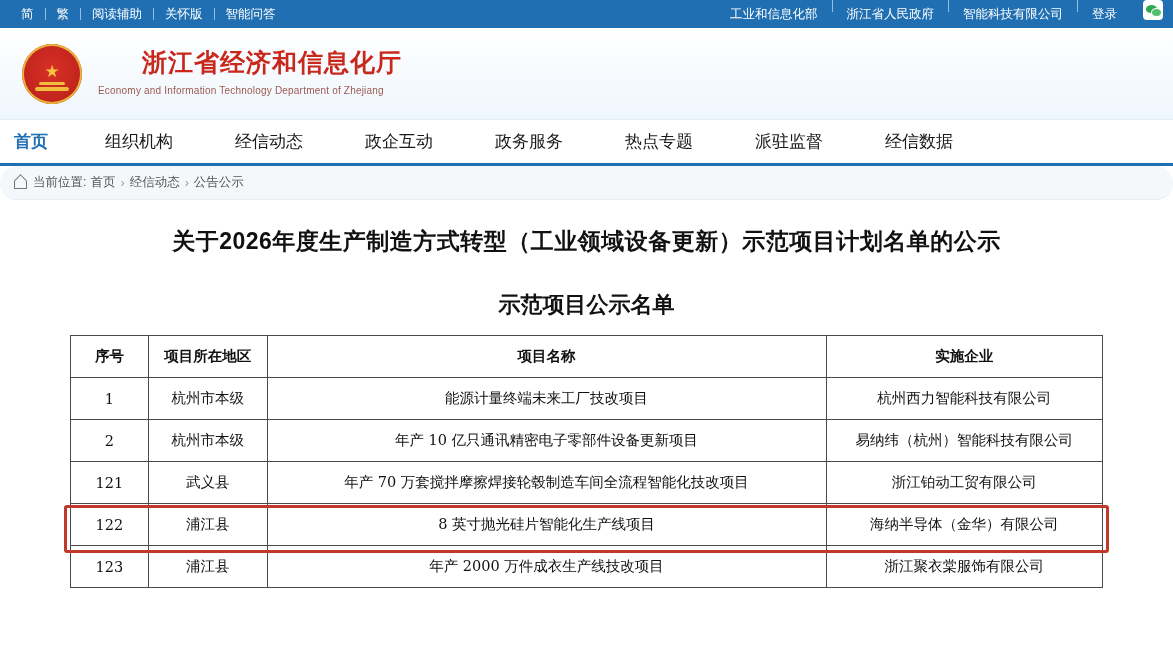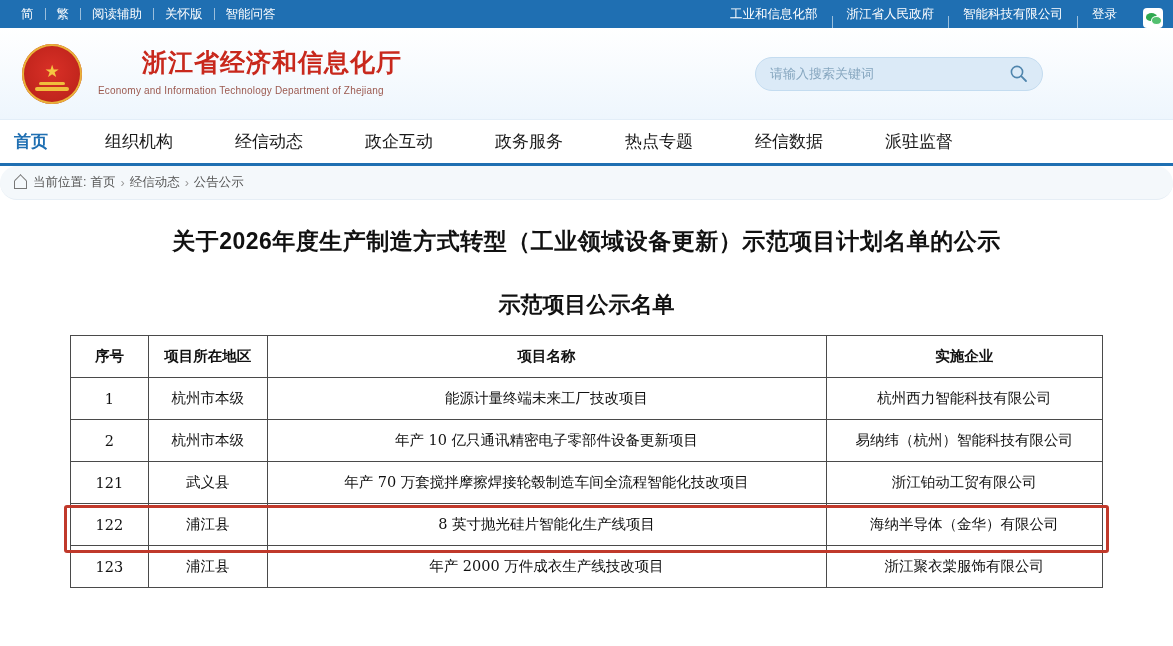--- a/index.html
+++ b/index.html
@@ -22,21 +22,21 @@
   .topbar {
     height: 28px;
     background: #1f6fb2;
     color: #ffffff;
     display: flex;
     align-items: center;
     font-size: 12.5px;
     padding: 0 10px;
   }
   .topbar-left { display: flex; align-items: center; }
-  .topbar-right { display: flex; align-items: flex-end; margin-left: auto; }
+  .topbar-right { display: flex; align-items: flex-start; margin-left: auto; }
   .tb-item {
     padding: 0 11px;
     white-space: nowrap;
     color: #ffffff;
     line-height: 28px;
   }
   .tb-sep {
     width: 1px;
     height: 12px;
     background: rgba(255,255,255,0.55);
@@ -324,40 +324,31 @@
   <div class="header">
     <div class="emblem">
       <span class="star">★</span>
       <span class="bar2"></span>
       <span class="bar"></span>
     </div>
     <div class="title-block">
       <div class="site-title-cn">浙江省经济和信息化厅</div>
       <div class="site-title-en">Economy and Information Technology Department of Zhejiang</div>
     </div>
-    <div class="search-box">
-      <input class="search-input" type="text" placeholder="请输入搜索关键词" style="">
-      <span class="search-icon">
-        <svg width="19" height="19" viewBox="0 0 19 19">
-          <circle cx="8" cy="8" r="5.6" fill="none" stroke="#4f85ad" stroke-width="1.6"></circle>
-          <line x1="12.2" y1="12.2" x2="17" y2="17" stroke="#4f85ad" stroke-width="1.8" stroke-linecap="round"></line>
-        </svg>
-      </span>
-    </div>
   </div>
 
   <div class="nav">
     <div class="nav-item first active">首页</div>
     <div class="nav-item">组织机构</div>
     <div class="nav-item">经信动态</div>
     <div class="nav-item">政企互动</div>
     <div class="nav-item">政务服务</div>
     <div class="nav-item">热点专题</div>
+    <div class="nav-item">派驻监督</div>
     <div class="nav-item">经信数据</div>
-    <div class="nav-item">派驻监督</div>
   </div>
 
   <div class="crumb-bar">
     <span class="home-ico"></span>
     <span>当前位置:</span>
     <span style="margin-left:4px;">首页</span>
     <span class="crumb-sep">›</span>
     <span>经信动态</span>
     <span class="crumb-sep">›</span>
     <span>公告公示</span>

